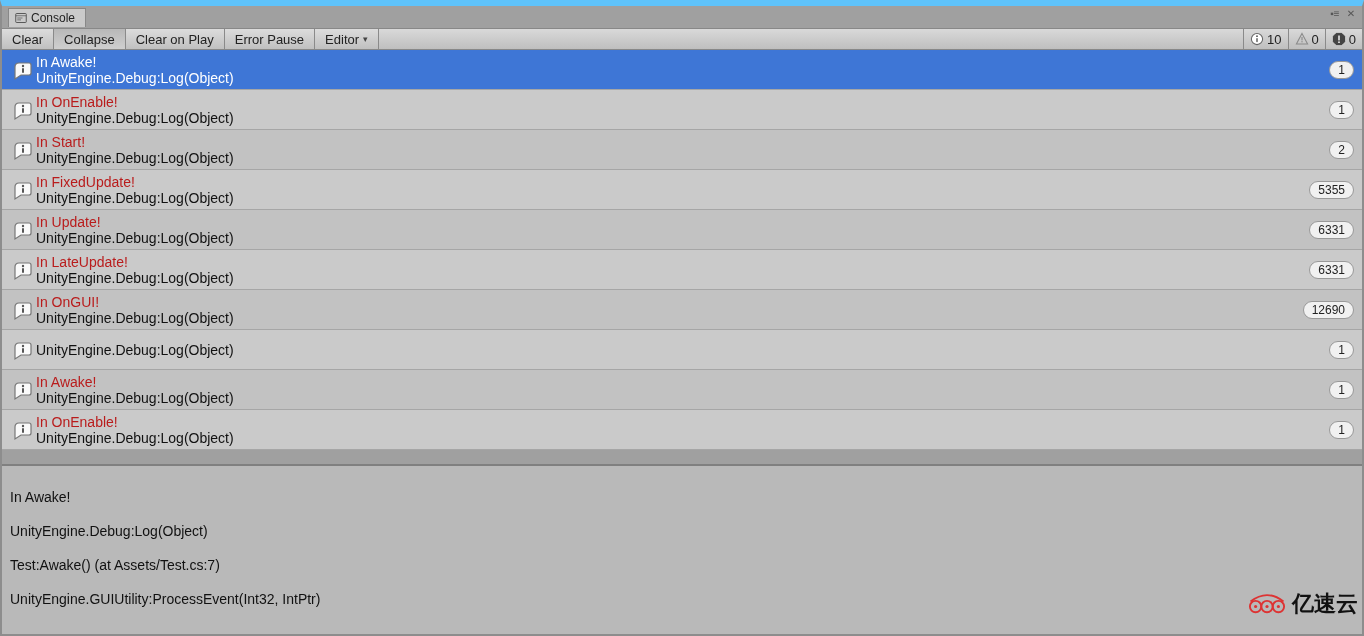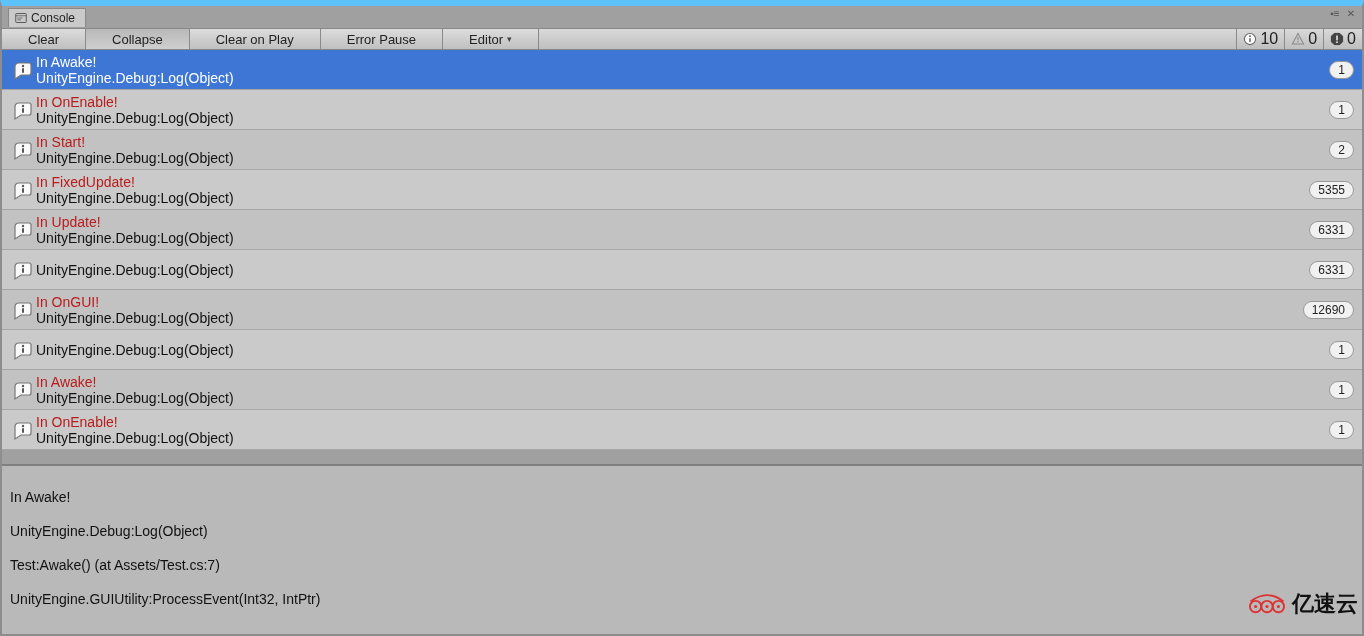--- a/index.html
+++ b/index.html
@@ -8,24 +8,24 @@
 
   
   .tabbar { height: 22px; background: #a0a0a0; display: flex; align-items: center; position: relative; padding-left: 6px; }
   .tab { background: #cacaca; border: 1px solid #888; border-bottom: none; padding: 2px 10px 2px 6px; display: flex; align-items: center; gap: 4px; font-size: 12px; color: #222; }
   .tab svg { width: 12px; height: 12px; }
   .tabbar .win-controls { position: absolute; right: 4px; top: 0px; display: flex; gap: 2px; }
   .win-controls span { width: 14px; height: 14px; display: inline-flex; align-items: center; justify-content: center; color: #555; font-size: 10px; cursor: pointer; }
 
   
   .toolbar { height: 22px; background: linear-gradient(to bottom, #d9d9d9, #bfbfbf); border-top: 1px solid #888; border-bottom: 1px solid #888; display: flex; align-items: stretch; }
-  .toolbar .btn { padding: 0 26px; display: flex; align-items: center; border-right: 1px solid #8a8a8a; color: #222; font-size: 13px; cursor: pointer; background: linear-gradient(to bottom, #dcdcdc, #c0c0c0); }
+  .toolbar .btn { padding: 0 10px; display: flex; align-items: center; border-right: 1px solid #8a8a8a; color: #222; font-size: 13px; cursor: pointer; background: linear-gradient(to bottom, #dcdcdc, #c0c0c0); }
   .toolbar .btn.active { background: linear-gradient(to bottom, #b8b8b8, #cfcfcf); justify-content: flex-end; }
   .toolbar .spacer { flex: 1; }
-  .toolbar .stat { padding: 0 6px; display: flex; align-items: center; gap: 3px; border-left: 1px solid #8a8a8a; font-size: 16px; color: #222; cursor: pointer; }
+  .toolbar .stat { padding: 0 6px; display: flex; align-items: center; gap: 3px; border-left: 1px solid #8a8a8a; font-size: 13px; color: #222; cursor: pointer; }
   .toolbar .stat svg { width: 14px; height: 14px; }
   .dropdown-caret::after { content: "▾"; font-size: 9px; margin-left: 4px; color: #444; }
 
   
   .loglist { flex: 1; overflow: hidden; border-top: none; }
   .row { height: 40px; display: flex; align-items: center; padding: 0 8px 0 6px; border-bottom: 1px solid #a6a6a6; position: relative; }
   .row:nth-child(odd) { background: #c2c2c2; }
   .row:nth-child(even) { background: #cacaca; }
   .row.selected { background: #3e76d6; color: #fff; }
   .row.selected .msg, .row.selected .sub { color: #fff; }
@@ -179,20 +179,21 @@
       </div>
       <div class="row">
     <div class="icon">
           <svg viewBox="0 0 22 22">
             <path d="M4 8 Q4 4 8 4 L18 4 Q20 4 20 6 L20 14 Q20 16 18 16 L10 16 L4 20 Z" fill="#fafafa" stroke="#777" stroke-width="1.2"></path>
             <circle cx="12" cy="7" r="1.2" fill="#555"></circle>
             <rect x="11" y="9" width="2" height="5" rx="1" fill="#555"></rect>
           </svg>
         </div>
     <div class="text">
+      <span class="msg">In LateUpdate!</span>
       <span class="sub">UnityEngine.Debug:Log(Object)</span>
     </div>
     <div class="count">6331</div>
       </div>
       <div class="row">
     <div class="icon">
           <svg viewBox="0 0 22 22">
             <path d="M4 8 Q4 4 8 4 L18 4 Q20 4 20 6 L20 14 Q20 16 18 16 L10 16 L4 20 Z" fill="#fafafa" stroke="#777" stroke-width="1.2"></path>
             <circle cx="12" cy="7" r="1.2" fill="#555"></circle>
             <rect x="11" y="9" width="2" height="5" rx="1" fill="#555"></rect>

